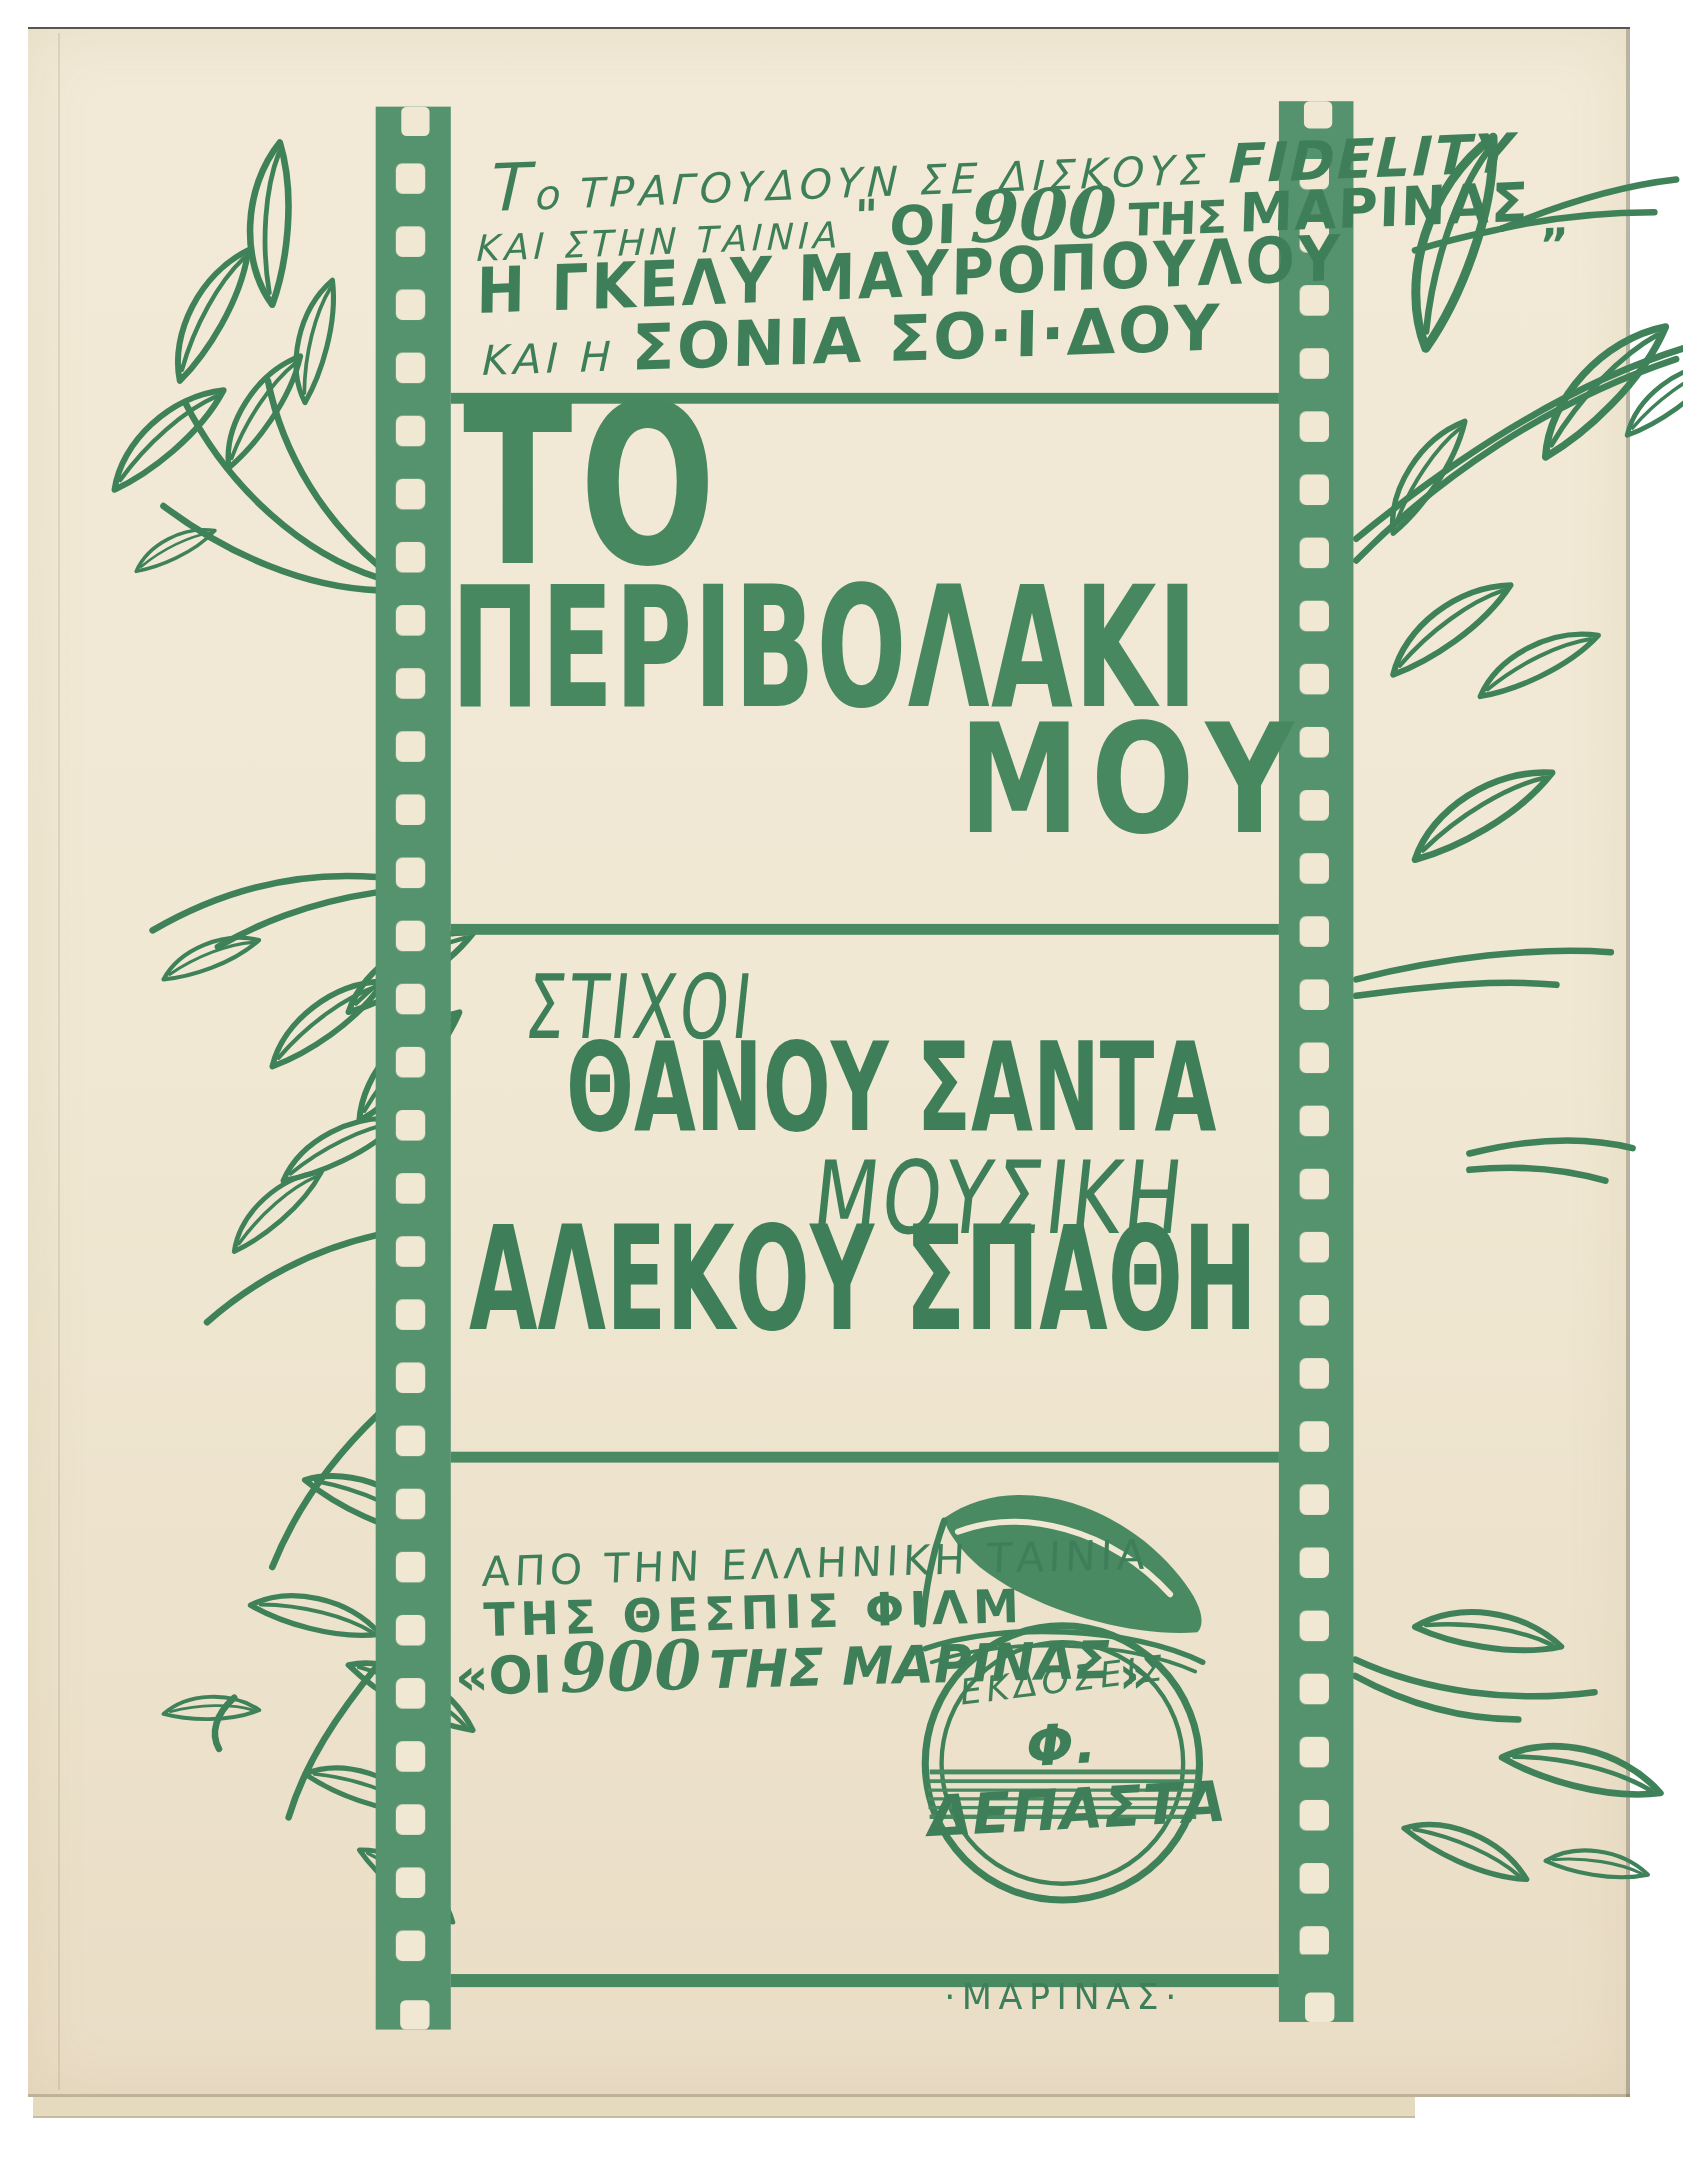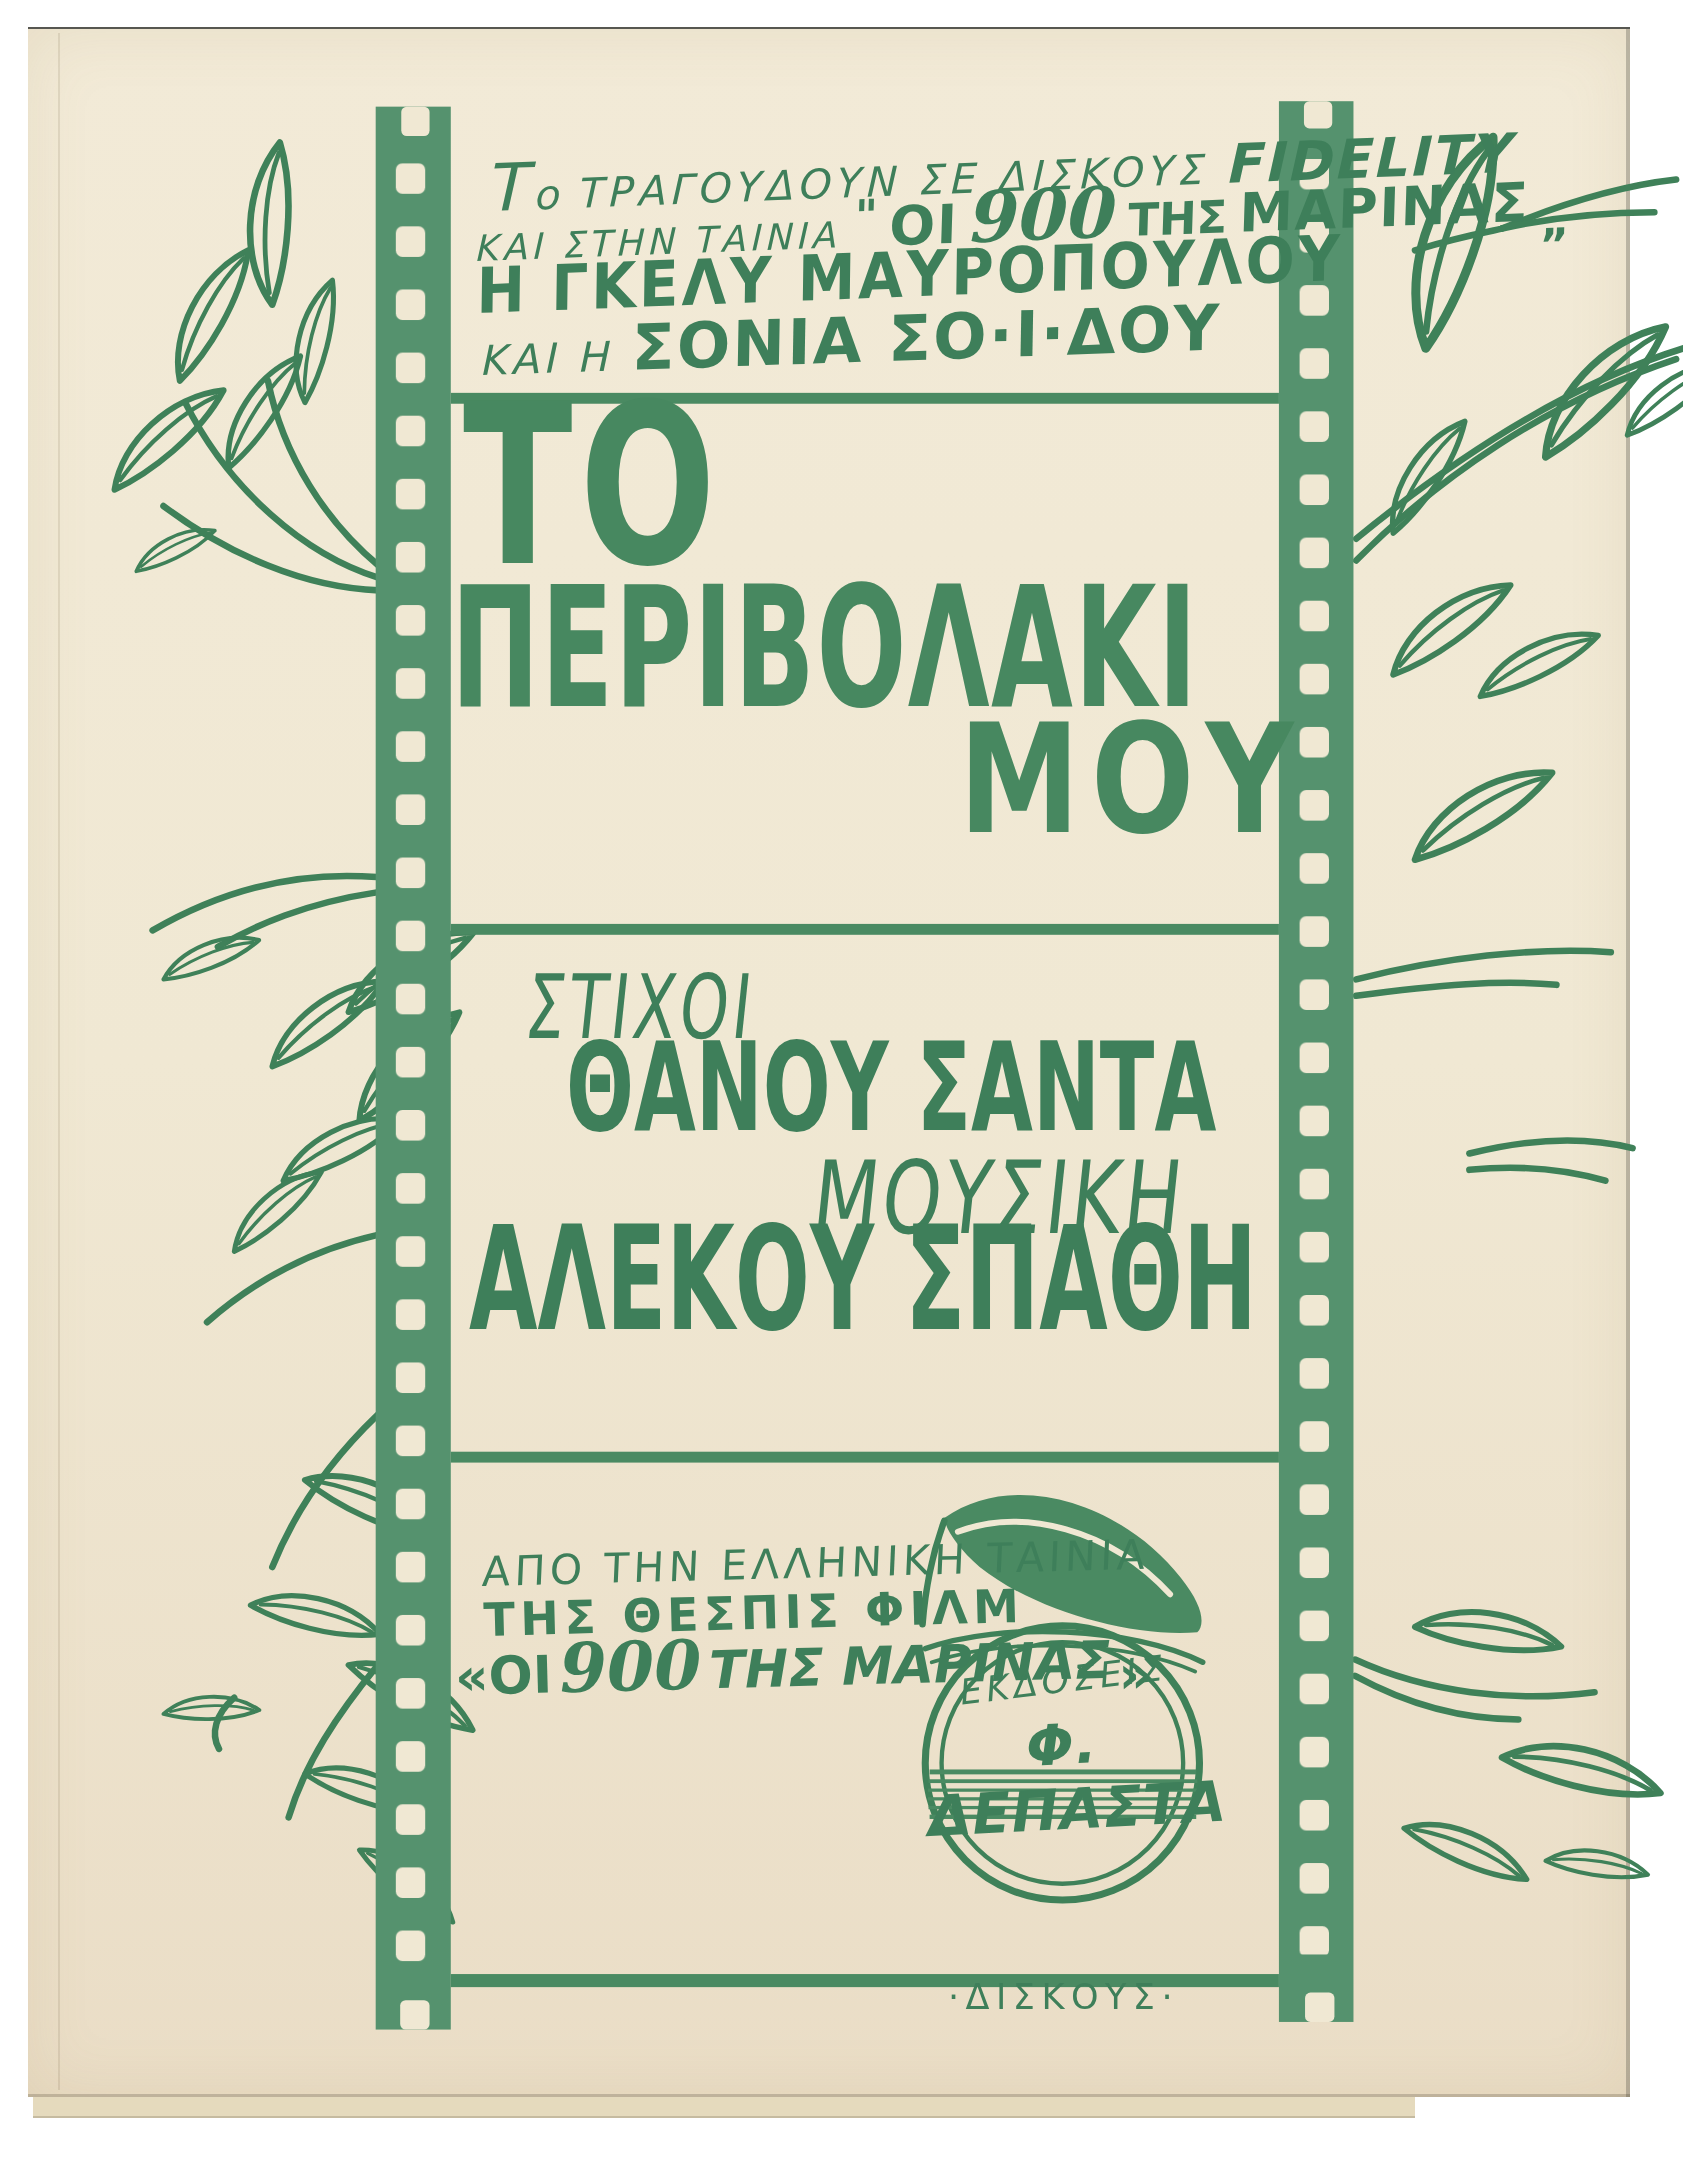--- a/index.html
+++ b/index.html
@@ -224,17 +224,17 @@
   <div class="txt n3">
     <span class="q">«ΟΙ</span>
     <span class="num">900</span>
     <span class="big">ΤΗΣ ΜΑΡΙΝΑΣ</span>
     <span class="q-close">»</span>
   </div>
 
   <div class="pub">
     <div class="pub-label">ΕΚΔΟΣΕΙΣ</div>
     <div class="pub-name">Φ. ΔΕΠΑΣΤΑ</div>
-    <div class="pub-city">·ΔΙΣΚΟΥΣ·</div>
+    <div class="pub-city">·ΜΑΡΙΝΑΣ·</div>
   </div>
 
 </div>
 
 
 </body></html>

